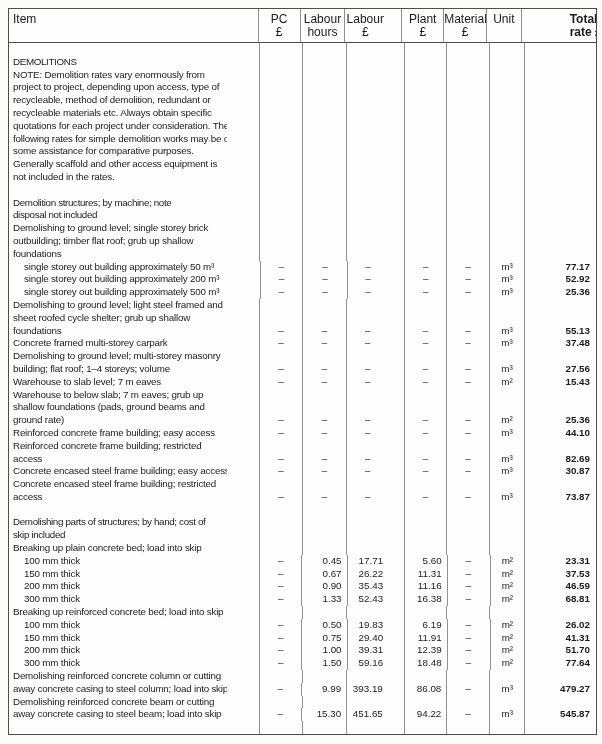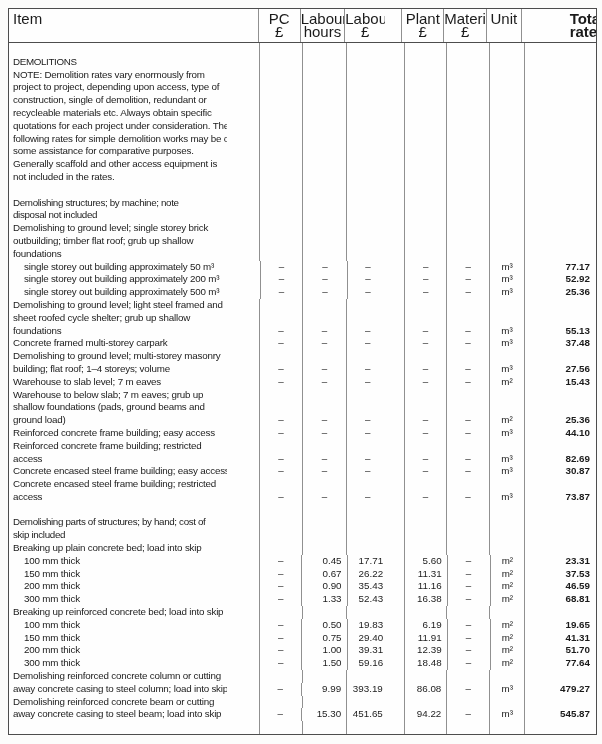--- a/index.html
+++ b/index.html
@@ -14,21 +14,21 @@
   .ptable{
     position:absolute;left:8px;top:8px;
     width:587px;
     border:1px solid #4d4d4d;
     background:#fefefe;
   }
   .thead{display:flex;height:33px;border-bottom:1px solid #4d4d4d;}
   .hcell{
     box-sizing:border-box;
     padding-top:4px;
-    font-size:15px;line-height:12.5px;
+    font-size:12px;line-height:12.5px;
     text-align:center;white-space:nowrap;overflow:hidden;
   }
   .hcell:not(.c0){border-left:1px solid #909090;}
   .hcell.c0{text-align:left;padding-left:4px;}
   .hcell.htotal{font-weight:bold;padding-left:48px;}
   .tbody{}
   .trow{display:flex;height:12.8px;}
   .cell{
     box-sizing:border-box;
     font-size:9.8px;line-height:12.8px;
@@ -123,21 +123,21 @@
         <div class="cell c0">project to project, depending upon access, type of</div>
         <div class="cell c1"></div>
         <div class="cell c2"></div>
         <div class="cell c3"></div>
         <div class="cell c4"></div>
         <div class="cell c5"></div>
         <div class="cell c6 al-c"></div>
         <div class="cell c7"></div>
       </div>
       <div class="trow">
-        <div class="cell c0">construction, single of demolition, redundant or</div>
+        <div class="cell c0">recycleable, method of demolition, redundant or</div>
         <div class="cell c1"></div>
         <div class="cell c2"></div>
         <div class="cell c3"></div>
         <div class="cell c4"></div>
         <div class="cell c5"></div>
         <div class="cell c6 al-c"></div>
         <div class="cell c7"></div>
       </div>
       <div class="trow">
         <div class="cell c0">recycleable materials etc. Always obtain specific</div>
@@ -203,21 +203,21 @@
         <div class="cell c0"></div>
         <div class="cell c1"></div>
         <div class="cell c2"></div>
         <div class="cell c3"></div>
         <div class="cell c4"></div>
         <div class="cell c5"></div>
         <div class="cell c6 al-c"></div>
         <div class="cell c7"></div>
       </div>
       <div class="trow">
-        <div class="cell c0 bold">Demolishing structures; by machine; note</div>
+        <div class="cell c0 bold">Demolition structures; by machine; note</div>
         <div class="cell c1"></div>
         <div class="cell c2"></div>
         <div class="cell c3"></div>
         <div class="cell c4"></div>
         <div class="cell c5"></div>
         <div class="cell c6 al-c"></div>
         <div class="cell c7"></div>
       </div>
       <div class="trow">
         <div class="cell c0 bold">disposal not included</div>
@@ -373,21 +373,21 @@
         <div class="cell c0">shallow foundations (pads, ground beams and</div>
         <div class="cell c1"></div>
         <div class="cell c2"></div>
         <div class="cell c3"></div>
         <div class="cell c4"></div>
         <div class="cell c5"></div>
         <div class="cell c6 al-c"></div>
         <div class="cell c7"></div>
       </div>
       <div class="trow">
-        <div class="cell c0">ground load)</div>
+        <div class="cell c0">ground rate)</div>
         <div class="cell c1 al-c">–</div>
         <div class="cell c2 al-c">–</div>
         <div class="cell c3 al-c">–</div>
         <div class="cell c4 al-c">–</div>
         <div class="cell c5 al-c">–</div>
         <div class="cell c6 al-c">m²</div>
         <div class="cell c7">25.36</div>
       </div>
       <div class="trow">
         <div class="cell c0">Reinforced concrete frame building; easy access</div>
@@ -540,21 +540,21 @@
         <div class="cell c7"></div>
       </div>
       <div class="trow">
         <div class="cell c0 indent">100 mm thick</div>
         <div class="cell c1 al-c">–</div>
         <div class="cell c2 al-r">0.50</div>
         <div class="cell c3 al-r">19.83</div>
         <div class="cell c4 al-r">6.19</div>
         <div class="cell c5 al-c">–</div>
         <div class="cell c6 al-c">m²</div>
-        <div class="cell c7">19.65</div>
+        <div class="cell c7">26.02</div>
       </div>
       <div class="trow">
         <div class="cell c0 indent">150 mm thick</div>
         <div class="cell c1 al-c">–</div>
         <div class="cell c2 al-r">0.75</div>
         <div class="cell c3 al-r">29.40</div>
         <div class="cell c4 al-r">11.91</div>
         <div class="cell c5 al-c">–</div>
         <div class="cell c6 al-c">m²</div>
         <div class="cell c7">41.31</div>

